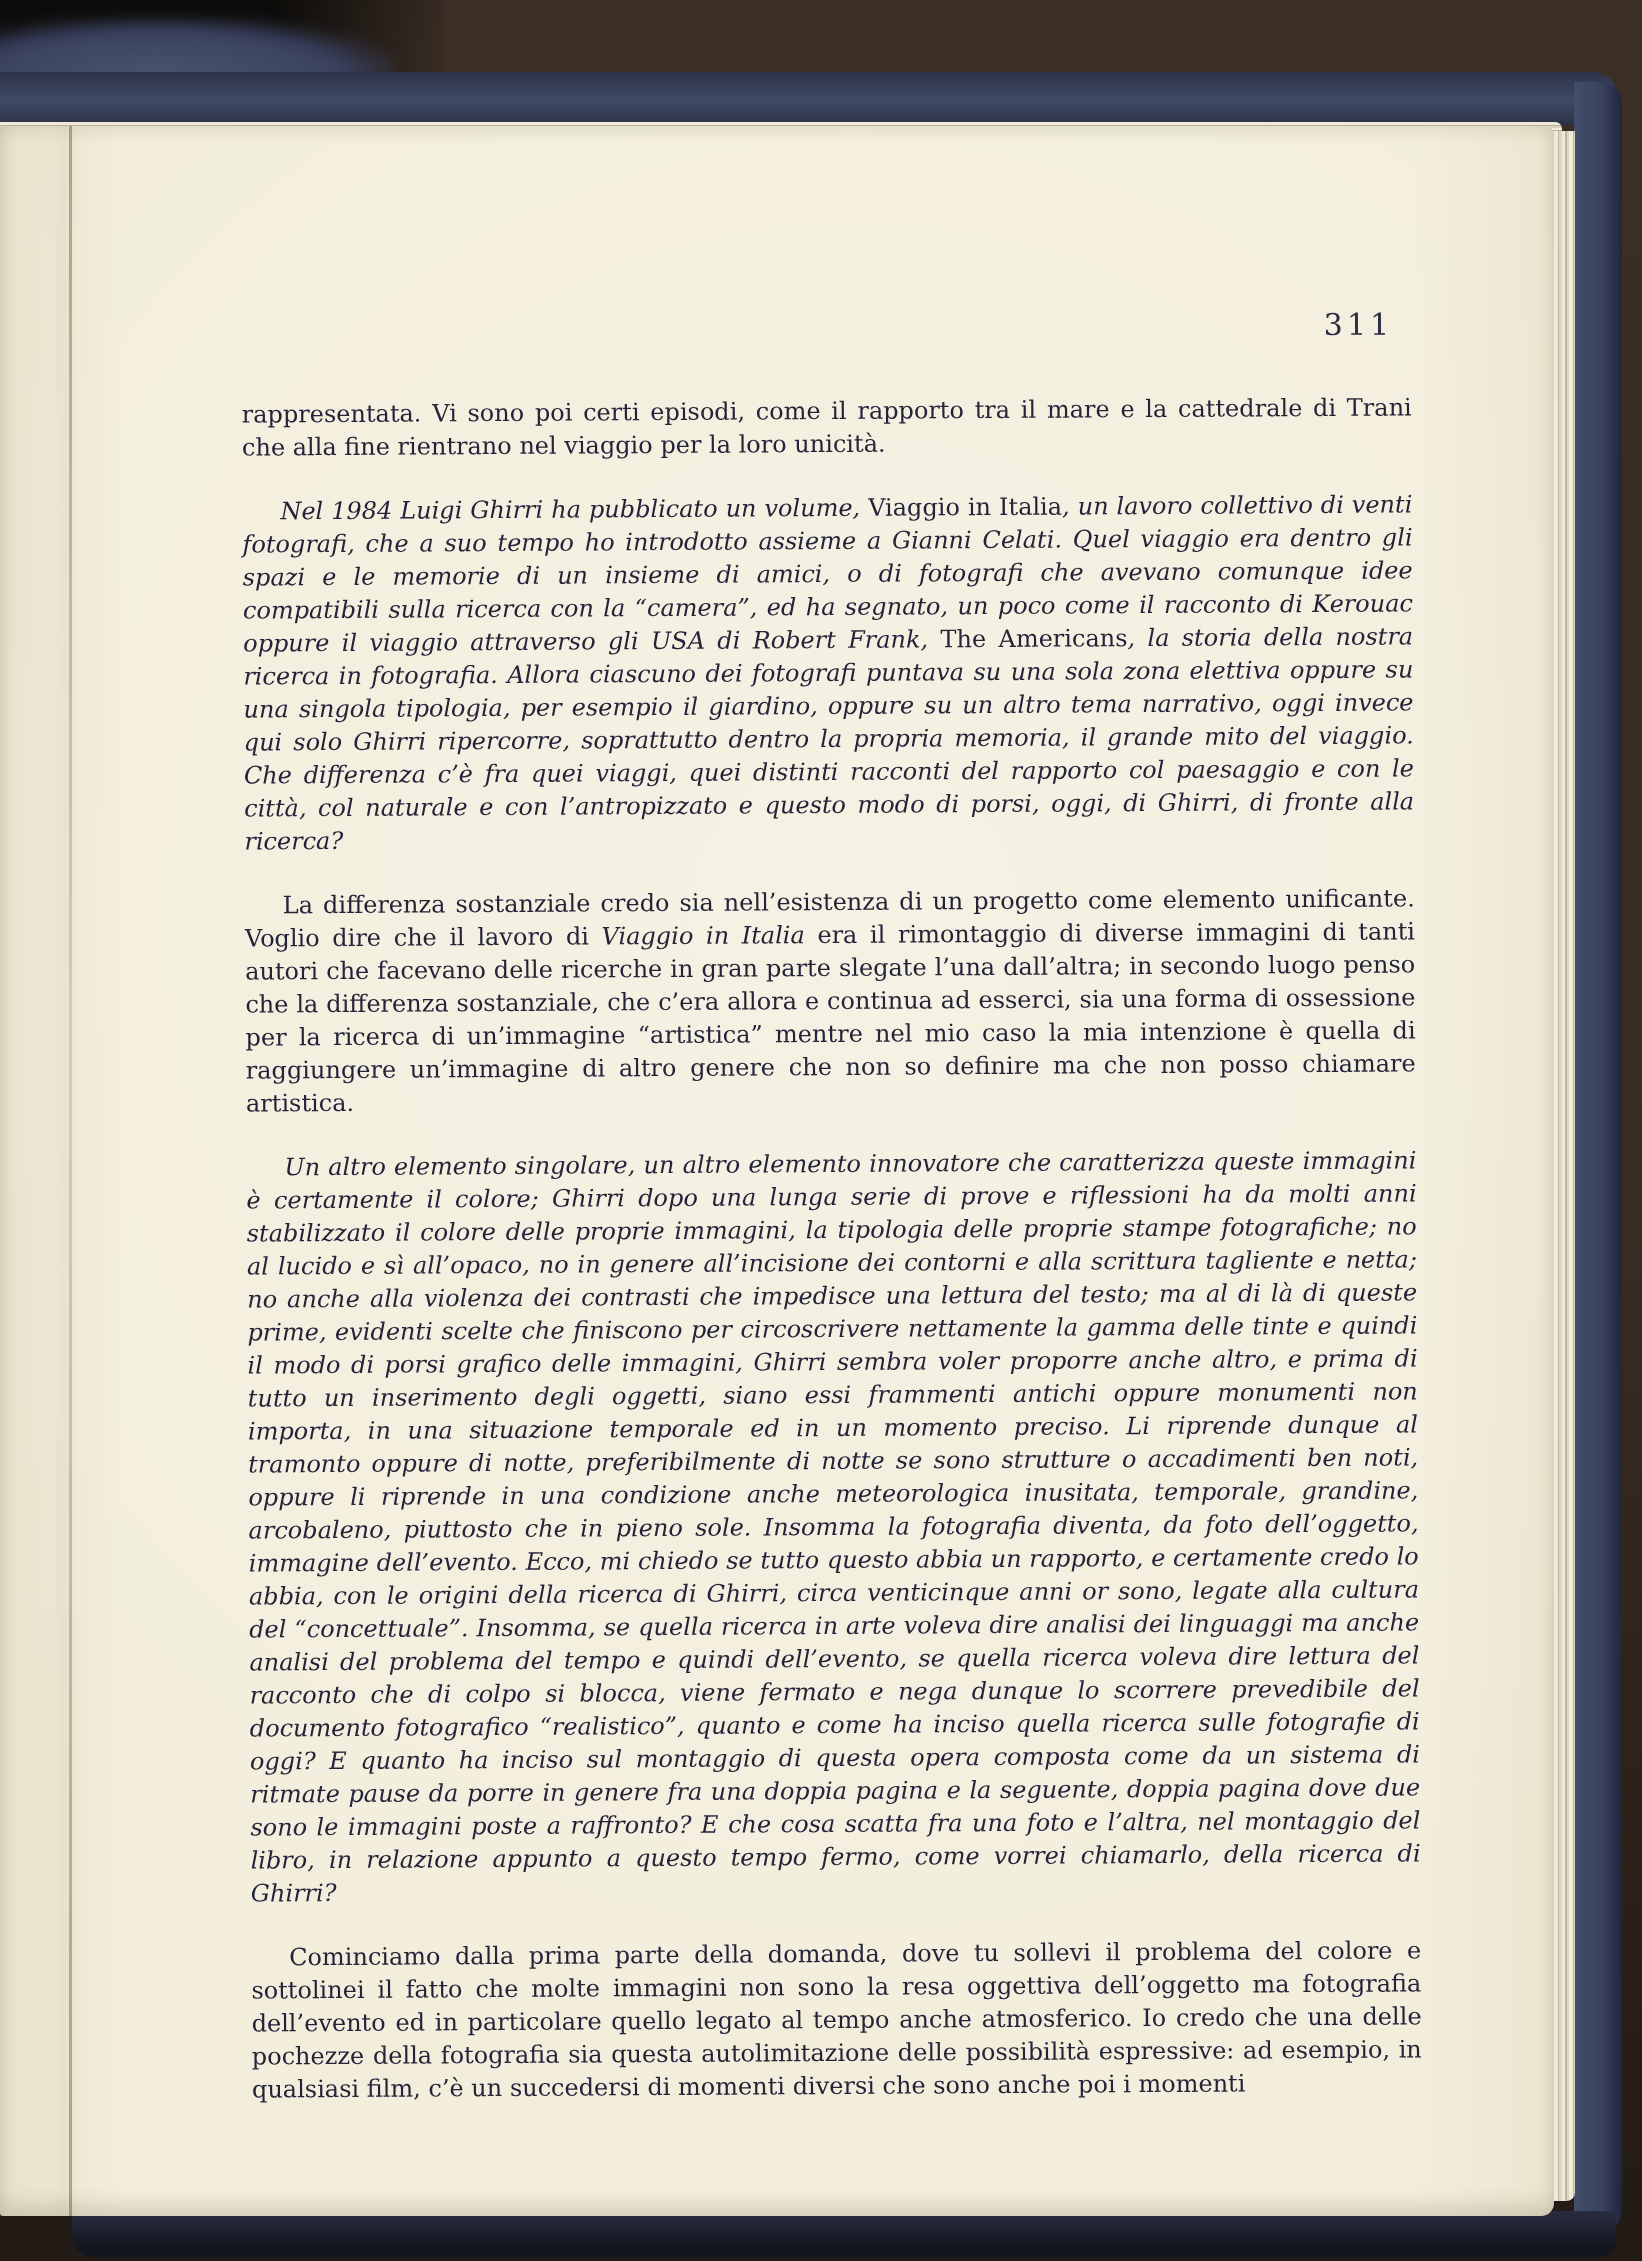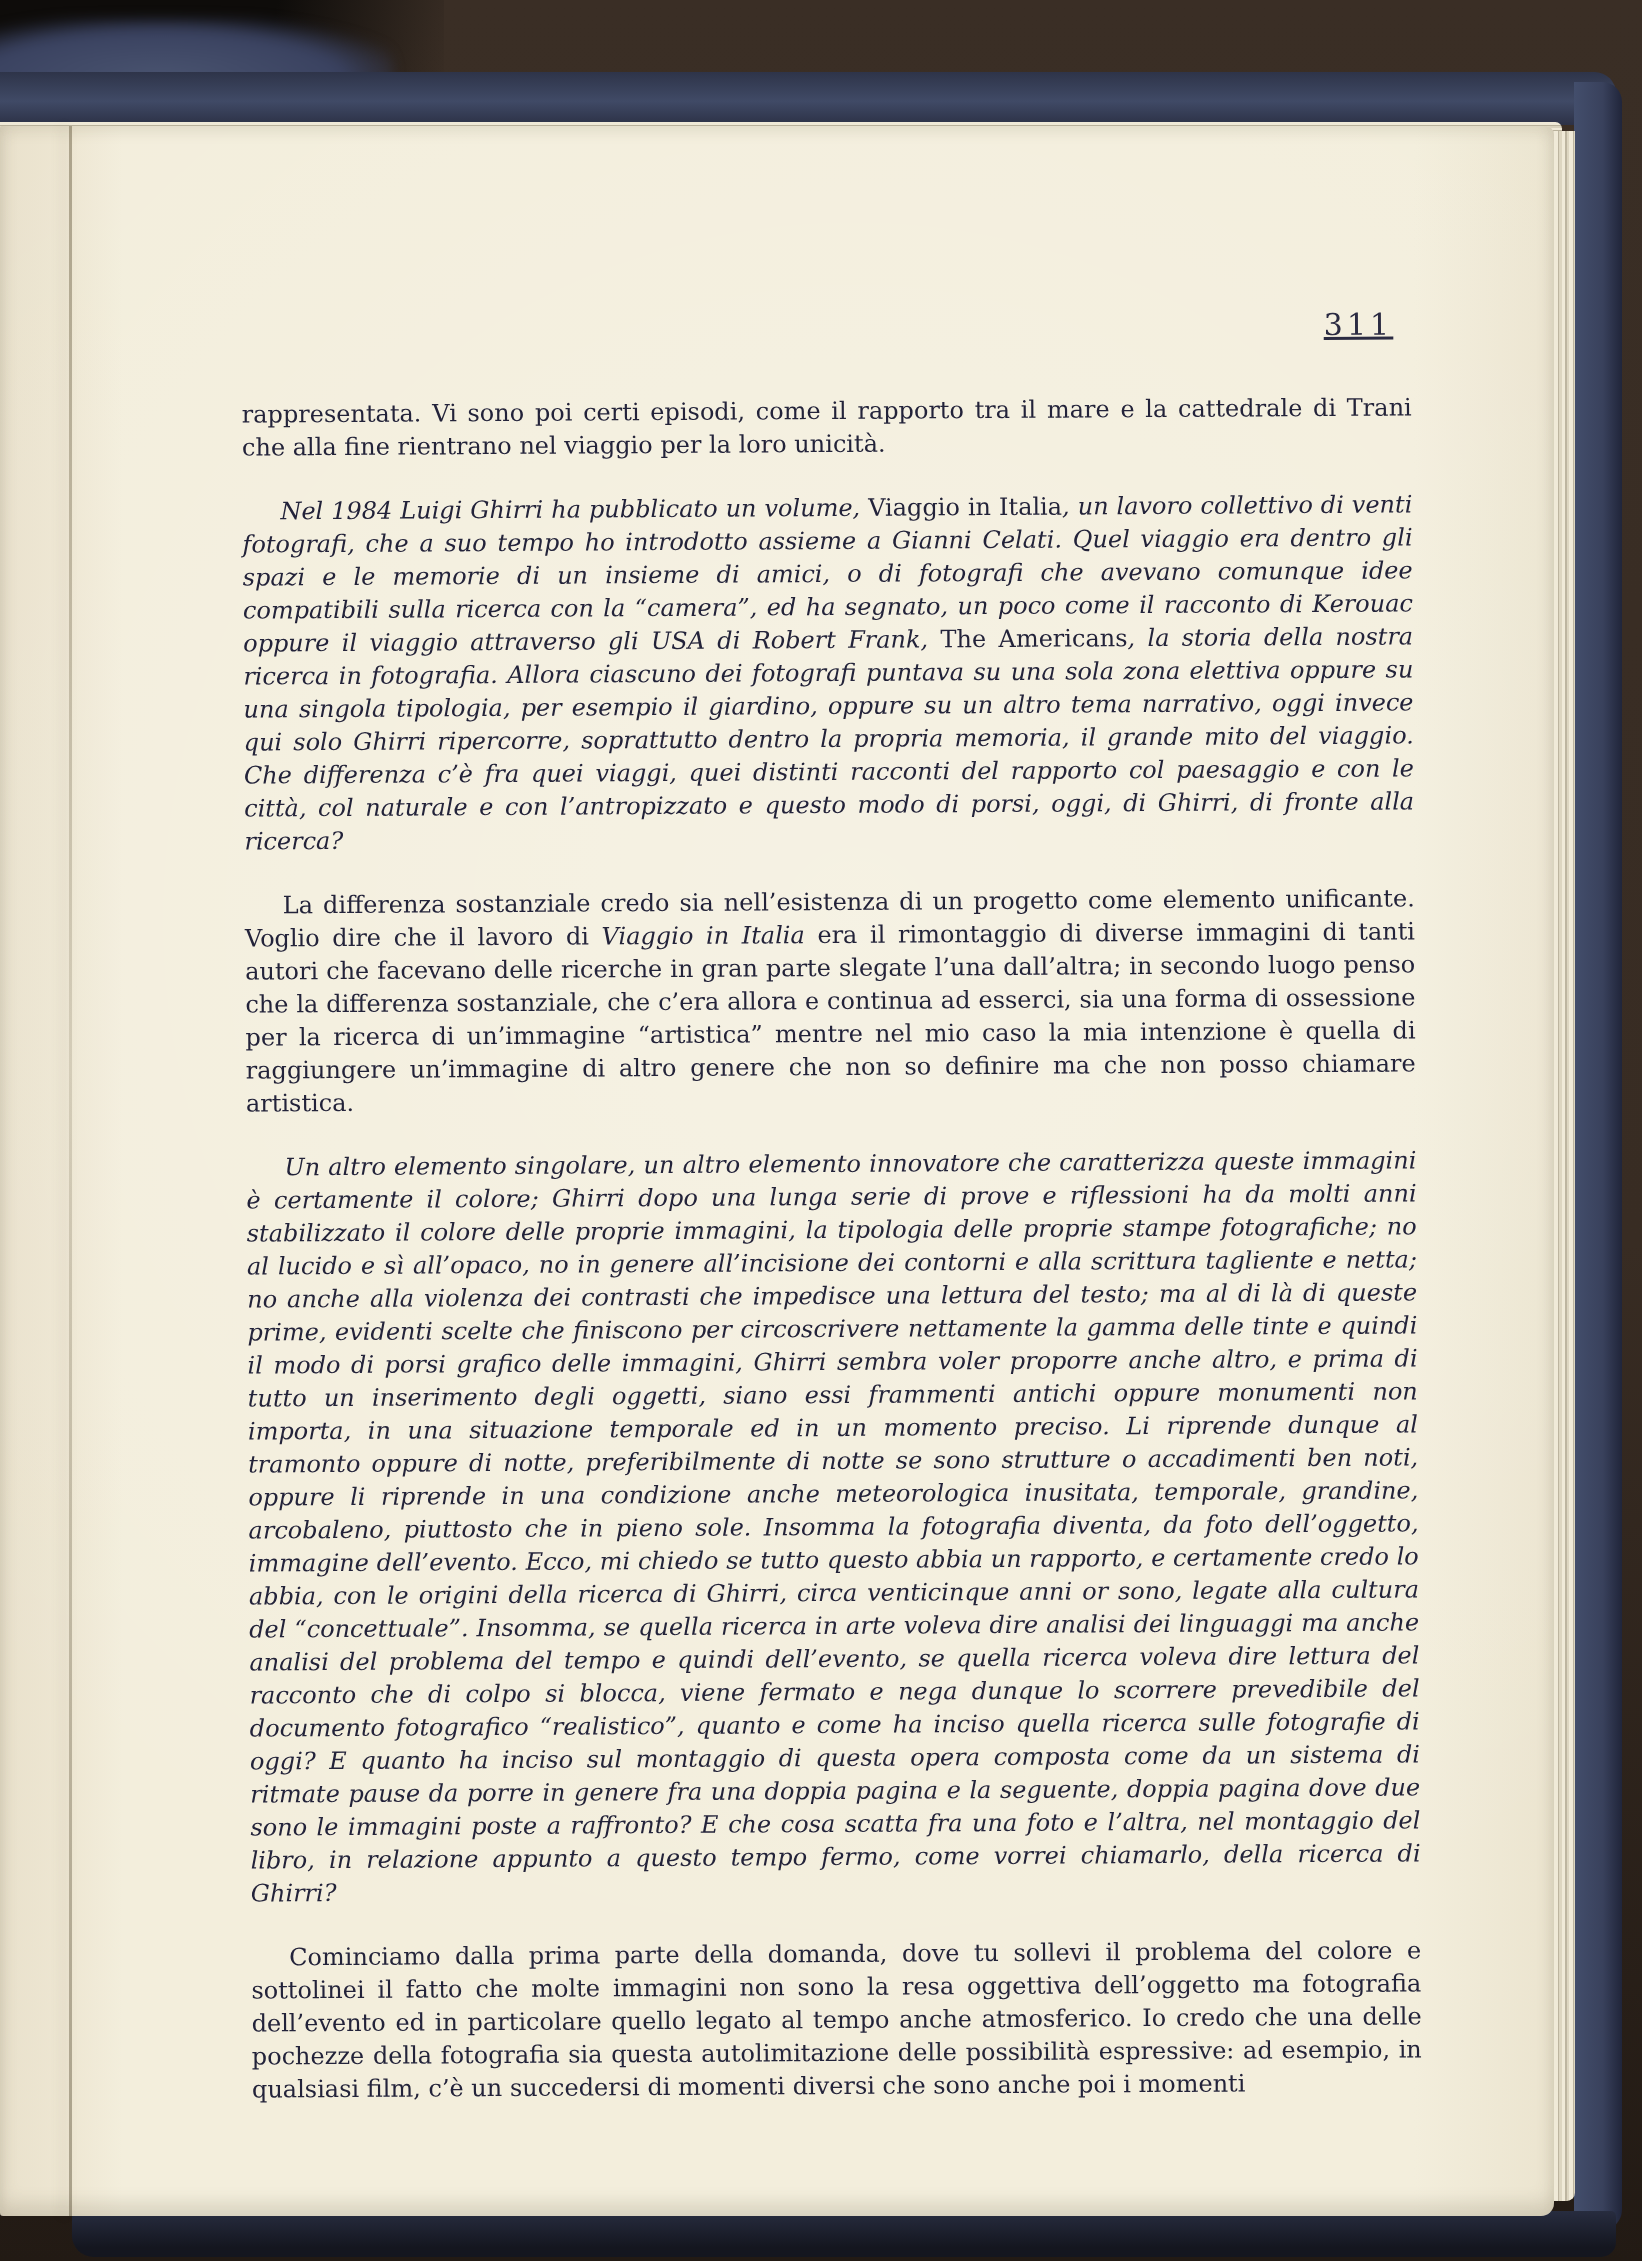--- a/index.html
+++ b/index.html
@@ -65,21 +65,21 @@
     background:linear-gradient(180deg,rgba(116,105,78,0.55) 0%,rgba(116,105,78,0.22) 45%,rgba(100,90,65,0.5) 100%);
     box-shadow:-6.6px 0 11.5px rgba(110,100,70,0.18);
   }
   .page-inner{
     position:absolute;left:240px;top:0;width:1170px;height:100%;
     transform:rotate(-0.35deg);
     transform-origin:50% 0;
   }
   .page-number{
     position:absolute;top:184px;right:18px;
-    font-size:30px;color:#2b2b42;letter-spacing:4.1px;text-decoration:underline;
+    font-size:30px;color:#2b2b42;letter-spacing:4.1px;
   }
   .text-block{
     position:absolute;top:269px;left:0;right:0;
     font-size:24px;line-height:33px;
     color:#23233a;
     text-align:justify;
     text-rendering:optimizeLegibility;
   }
   .para{margin:0;}
   .para + .para{margin-top:31px;}

